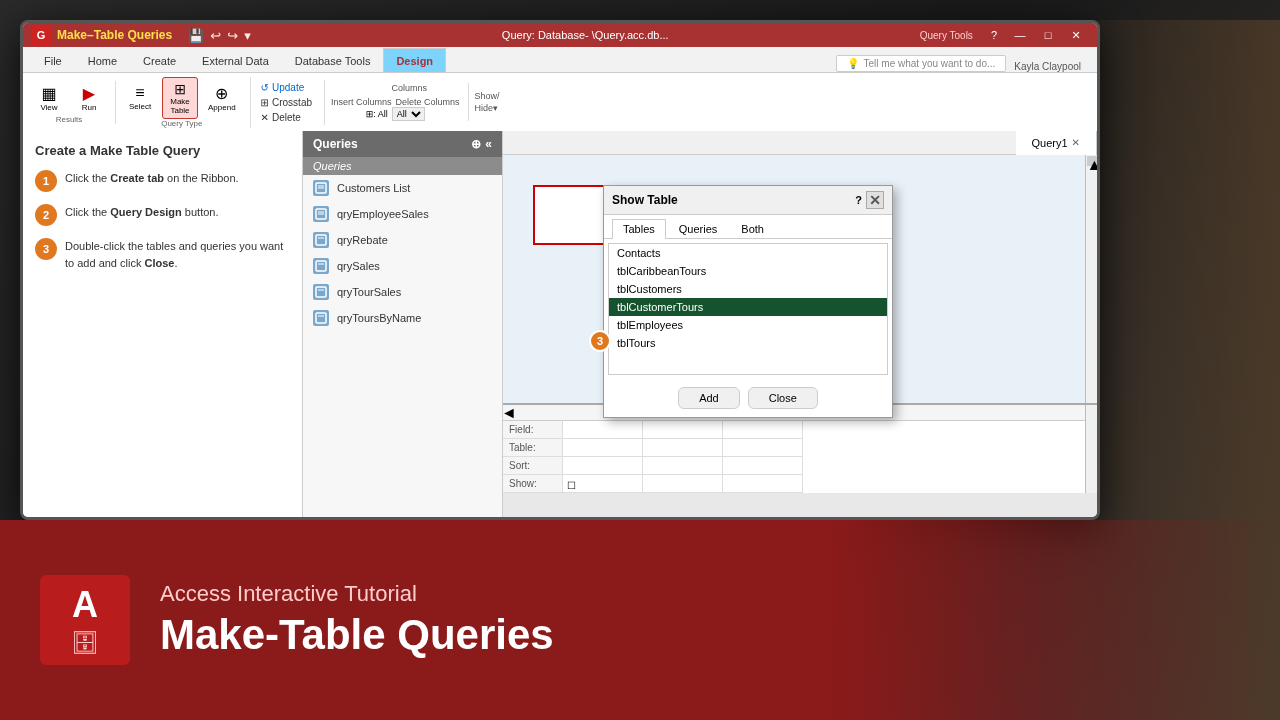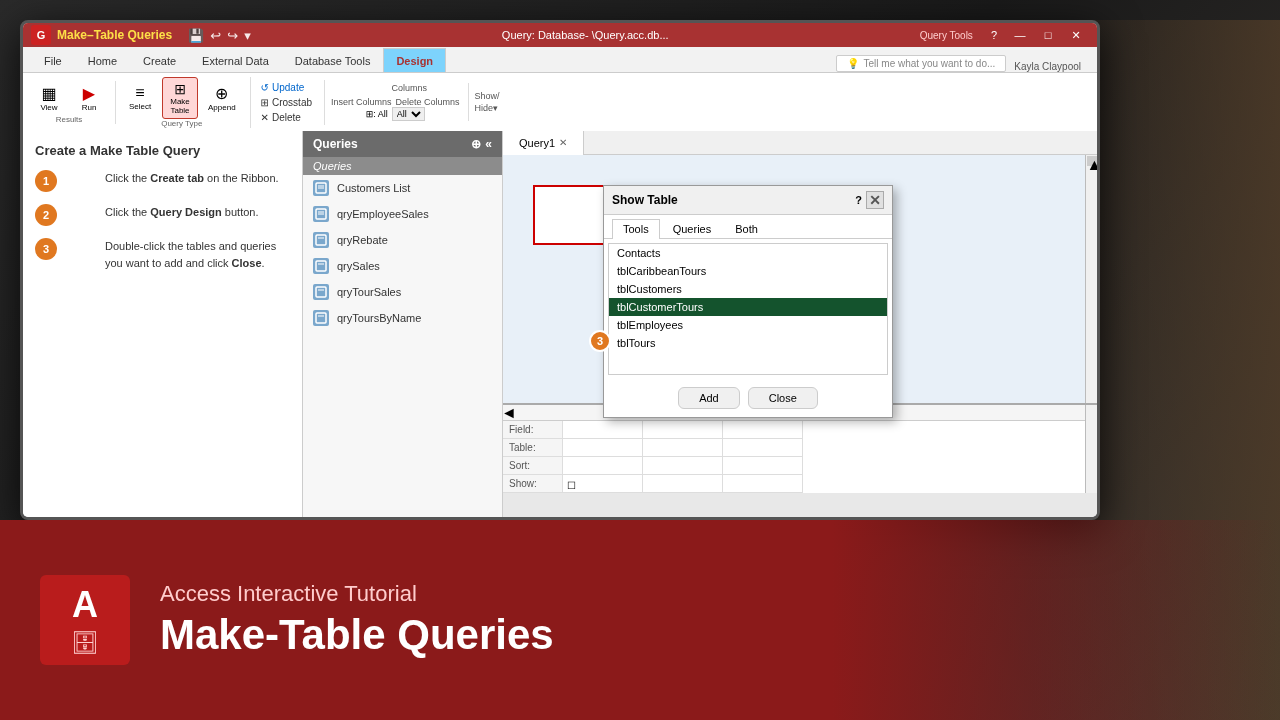--- a/index.html
+++ b/index.html
@@ -109,21 +109,20 @@
       font-weight: bold;
       display: flex;
       align-items: center;
       justify-content: center;
       flex-shrink: 0;
     }
     .step-text {
       font-size: 11px;
       color: #333;
       line-height: 1.5;
-      margin-left: 40px;
     }
     .step-text strong { font-weight: bold; }
 
     
     .nav-panel {
       width: 200px;
       background: #f7f7f7;
       border-right: 1px solid #ccc;
       overflow: auto;
       flex-shrink: 0;
@@ -176,20 +175,21 @@
       position: relative;
       overflow: hidden;
     }
     .query-tab-bar {
       background: #f0f0f0;
       border-bottom: 1px solid #ccc;
       display: flex;
       align-items: center;
       padding: 0;
       height: 24px;
+      justify-content: flex-end;
     }
     .query-tab {
       padding: 4px 16px;
       font-size: 11px;
       background: white;
       border-right: 1px solid #ccc;
       height: 24px;
       display: flex;
       align-items: center;
       gap: 4px;
@@ -638,21 +638,21 @@
 
             <div class="show-table-dialog">
               <div class="dialog-title-bar">
                 <span>Show Table</span>
                 <div style="display:flex;align-items:center;gap:4px;">
                   <span style="font-size:11px;cursor:pointer;">?</span>
                   <div class="dialog-close">✕</div>
                 </div>
               </div>
               <div class="dialog-tabs">
-                <div class="dialog-tab active">Tools</div>
+                <div class="dialog-tab active">Tables</div>
                 <div class="dialog-tab">Queries</div>
                 <div class="dialog-tab">Both</div>
               </div>
               <div class="dialog-list">
                 <div class="dialog-list-item">Contacts</div>
                 <div class="dialog-list-item">tblCaribbeanTours</div>
                 <div class="dialog-list-item">tblCustomers</div>
                 <div class="dialog-list-item selected">tblCustomerTours</div>
                 <div class="dialog-list-item">tblEmployees</div>
                 <div class="dialog-list-item">tblTours</div>

